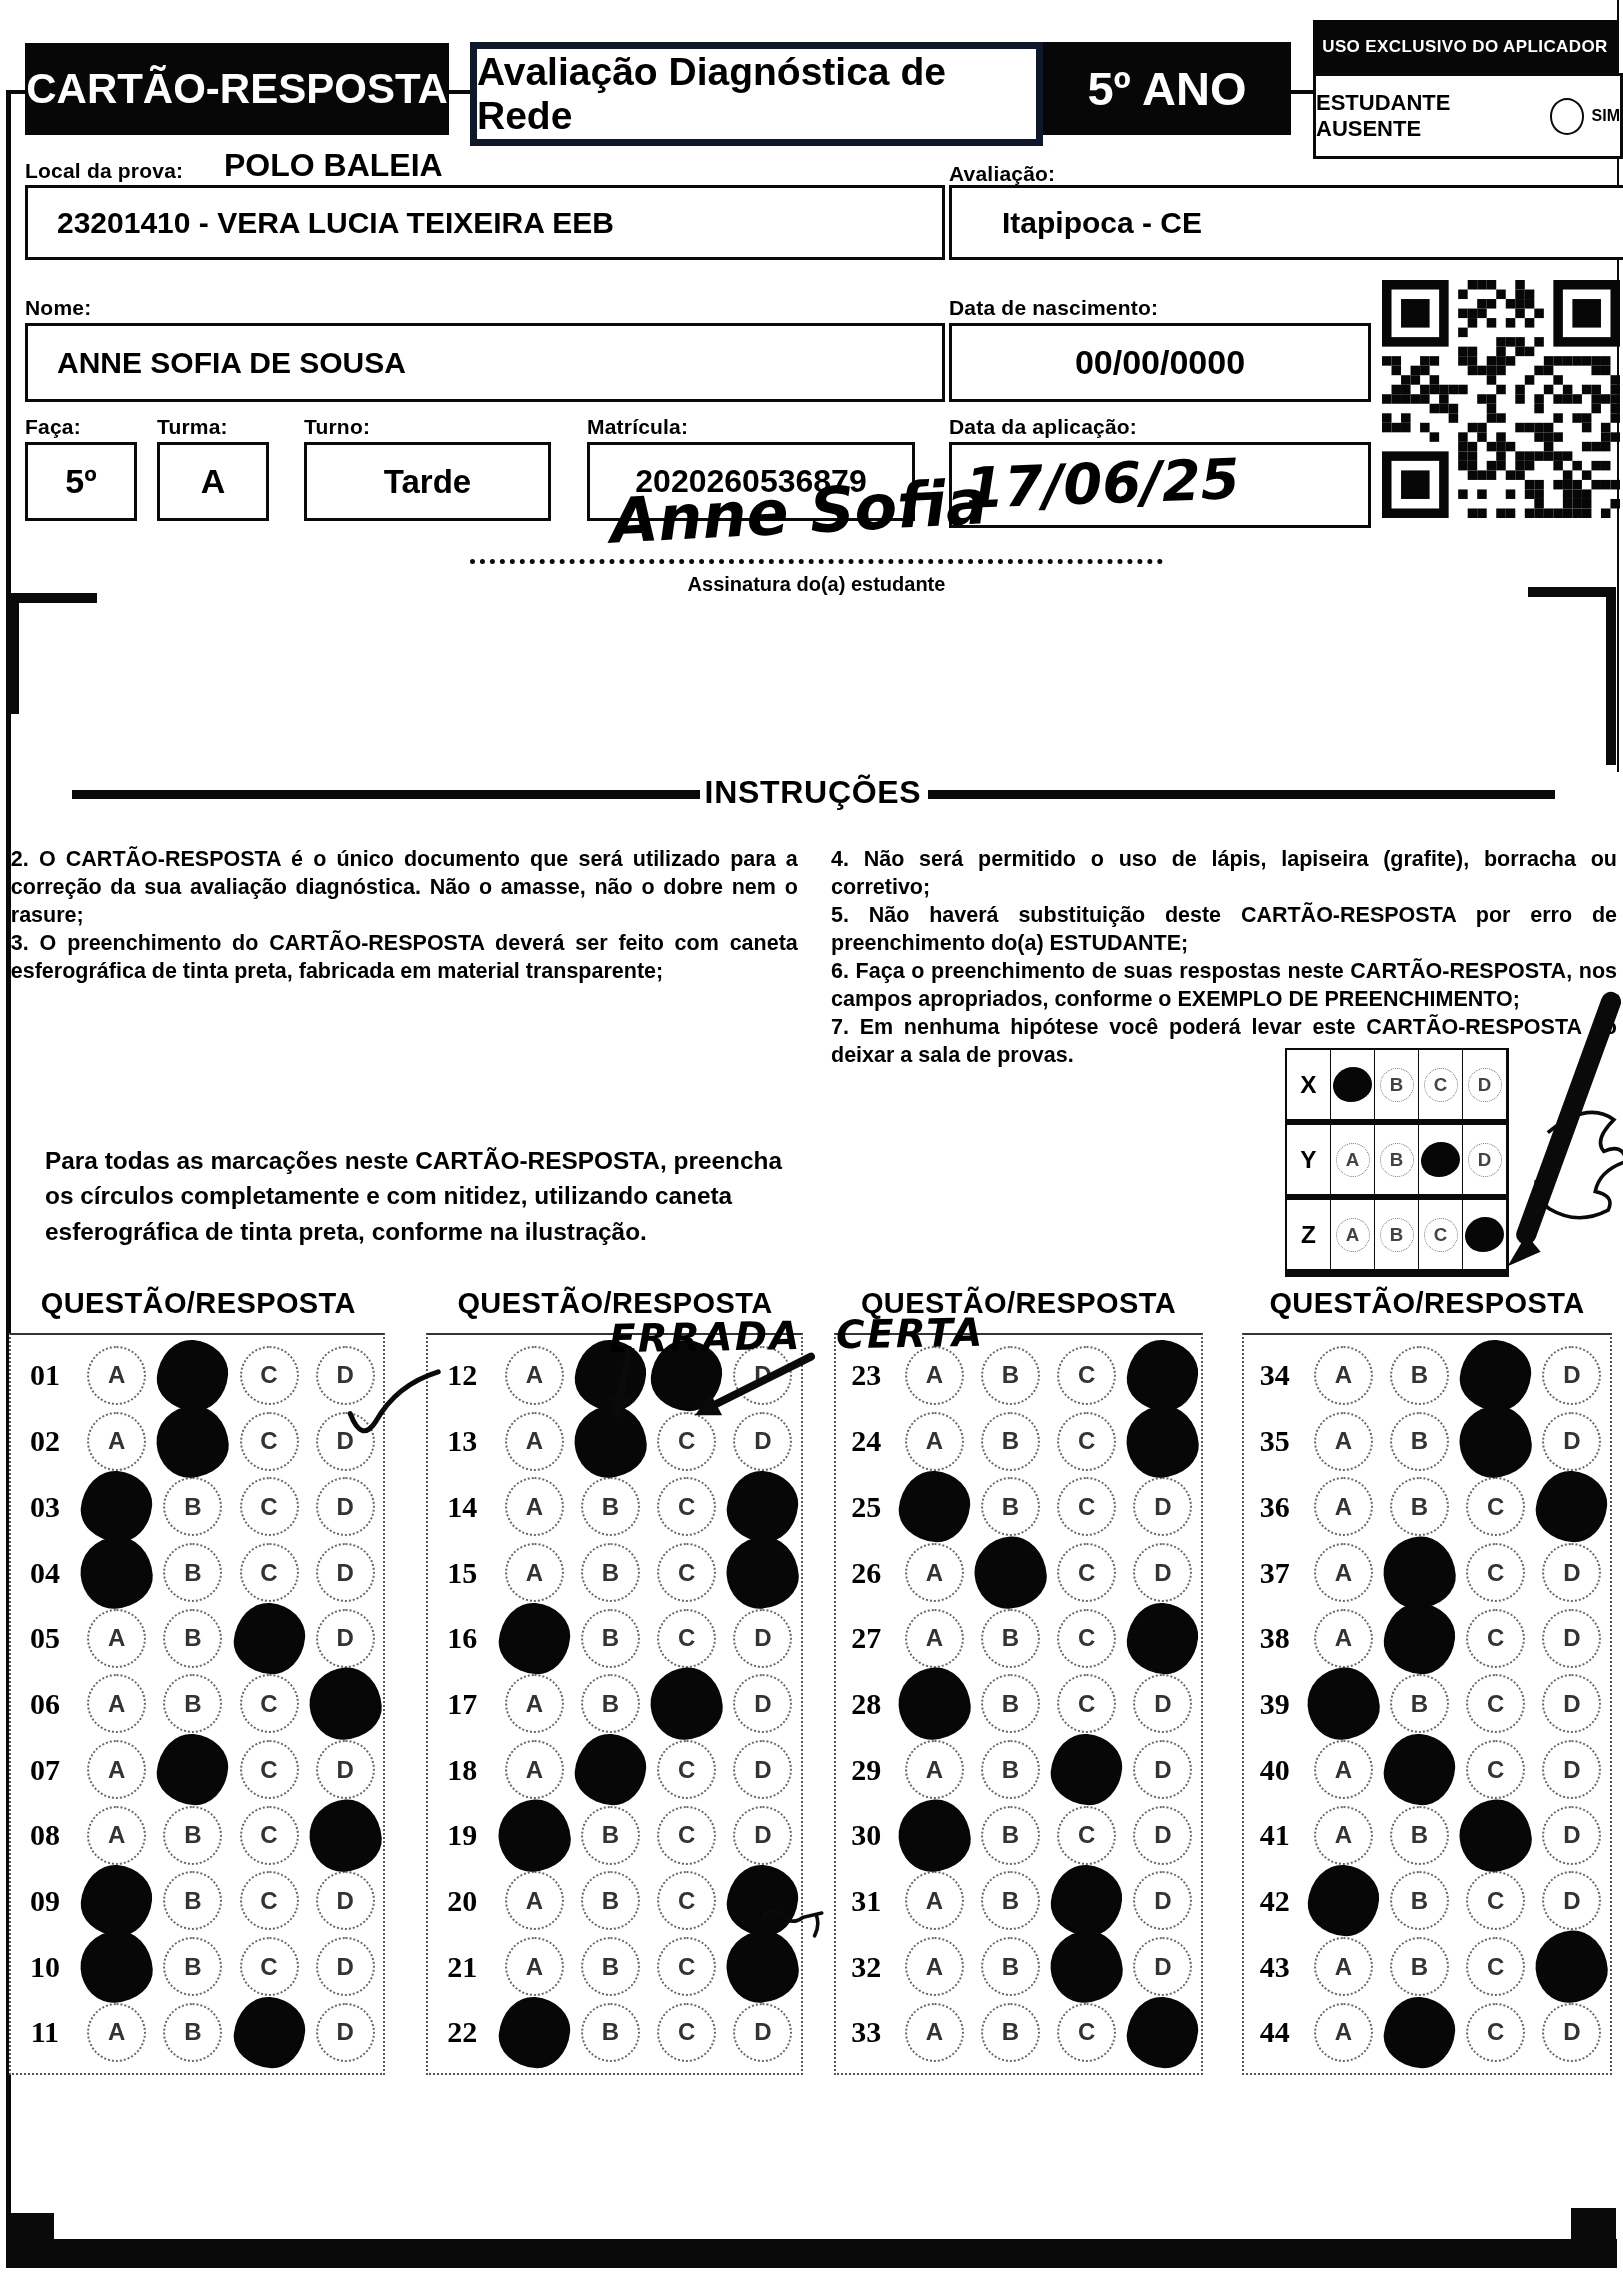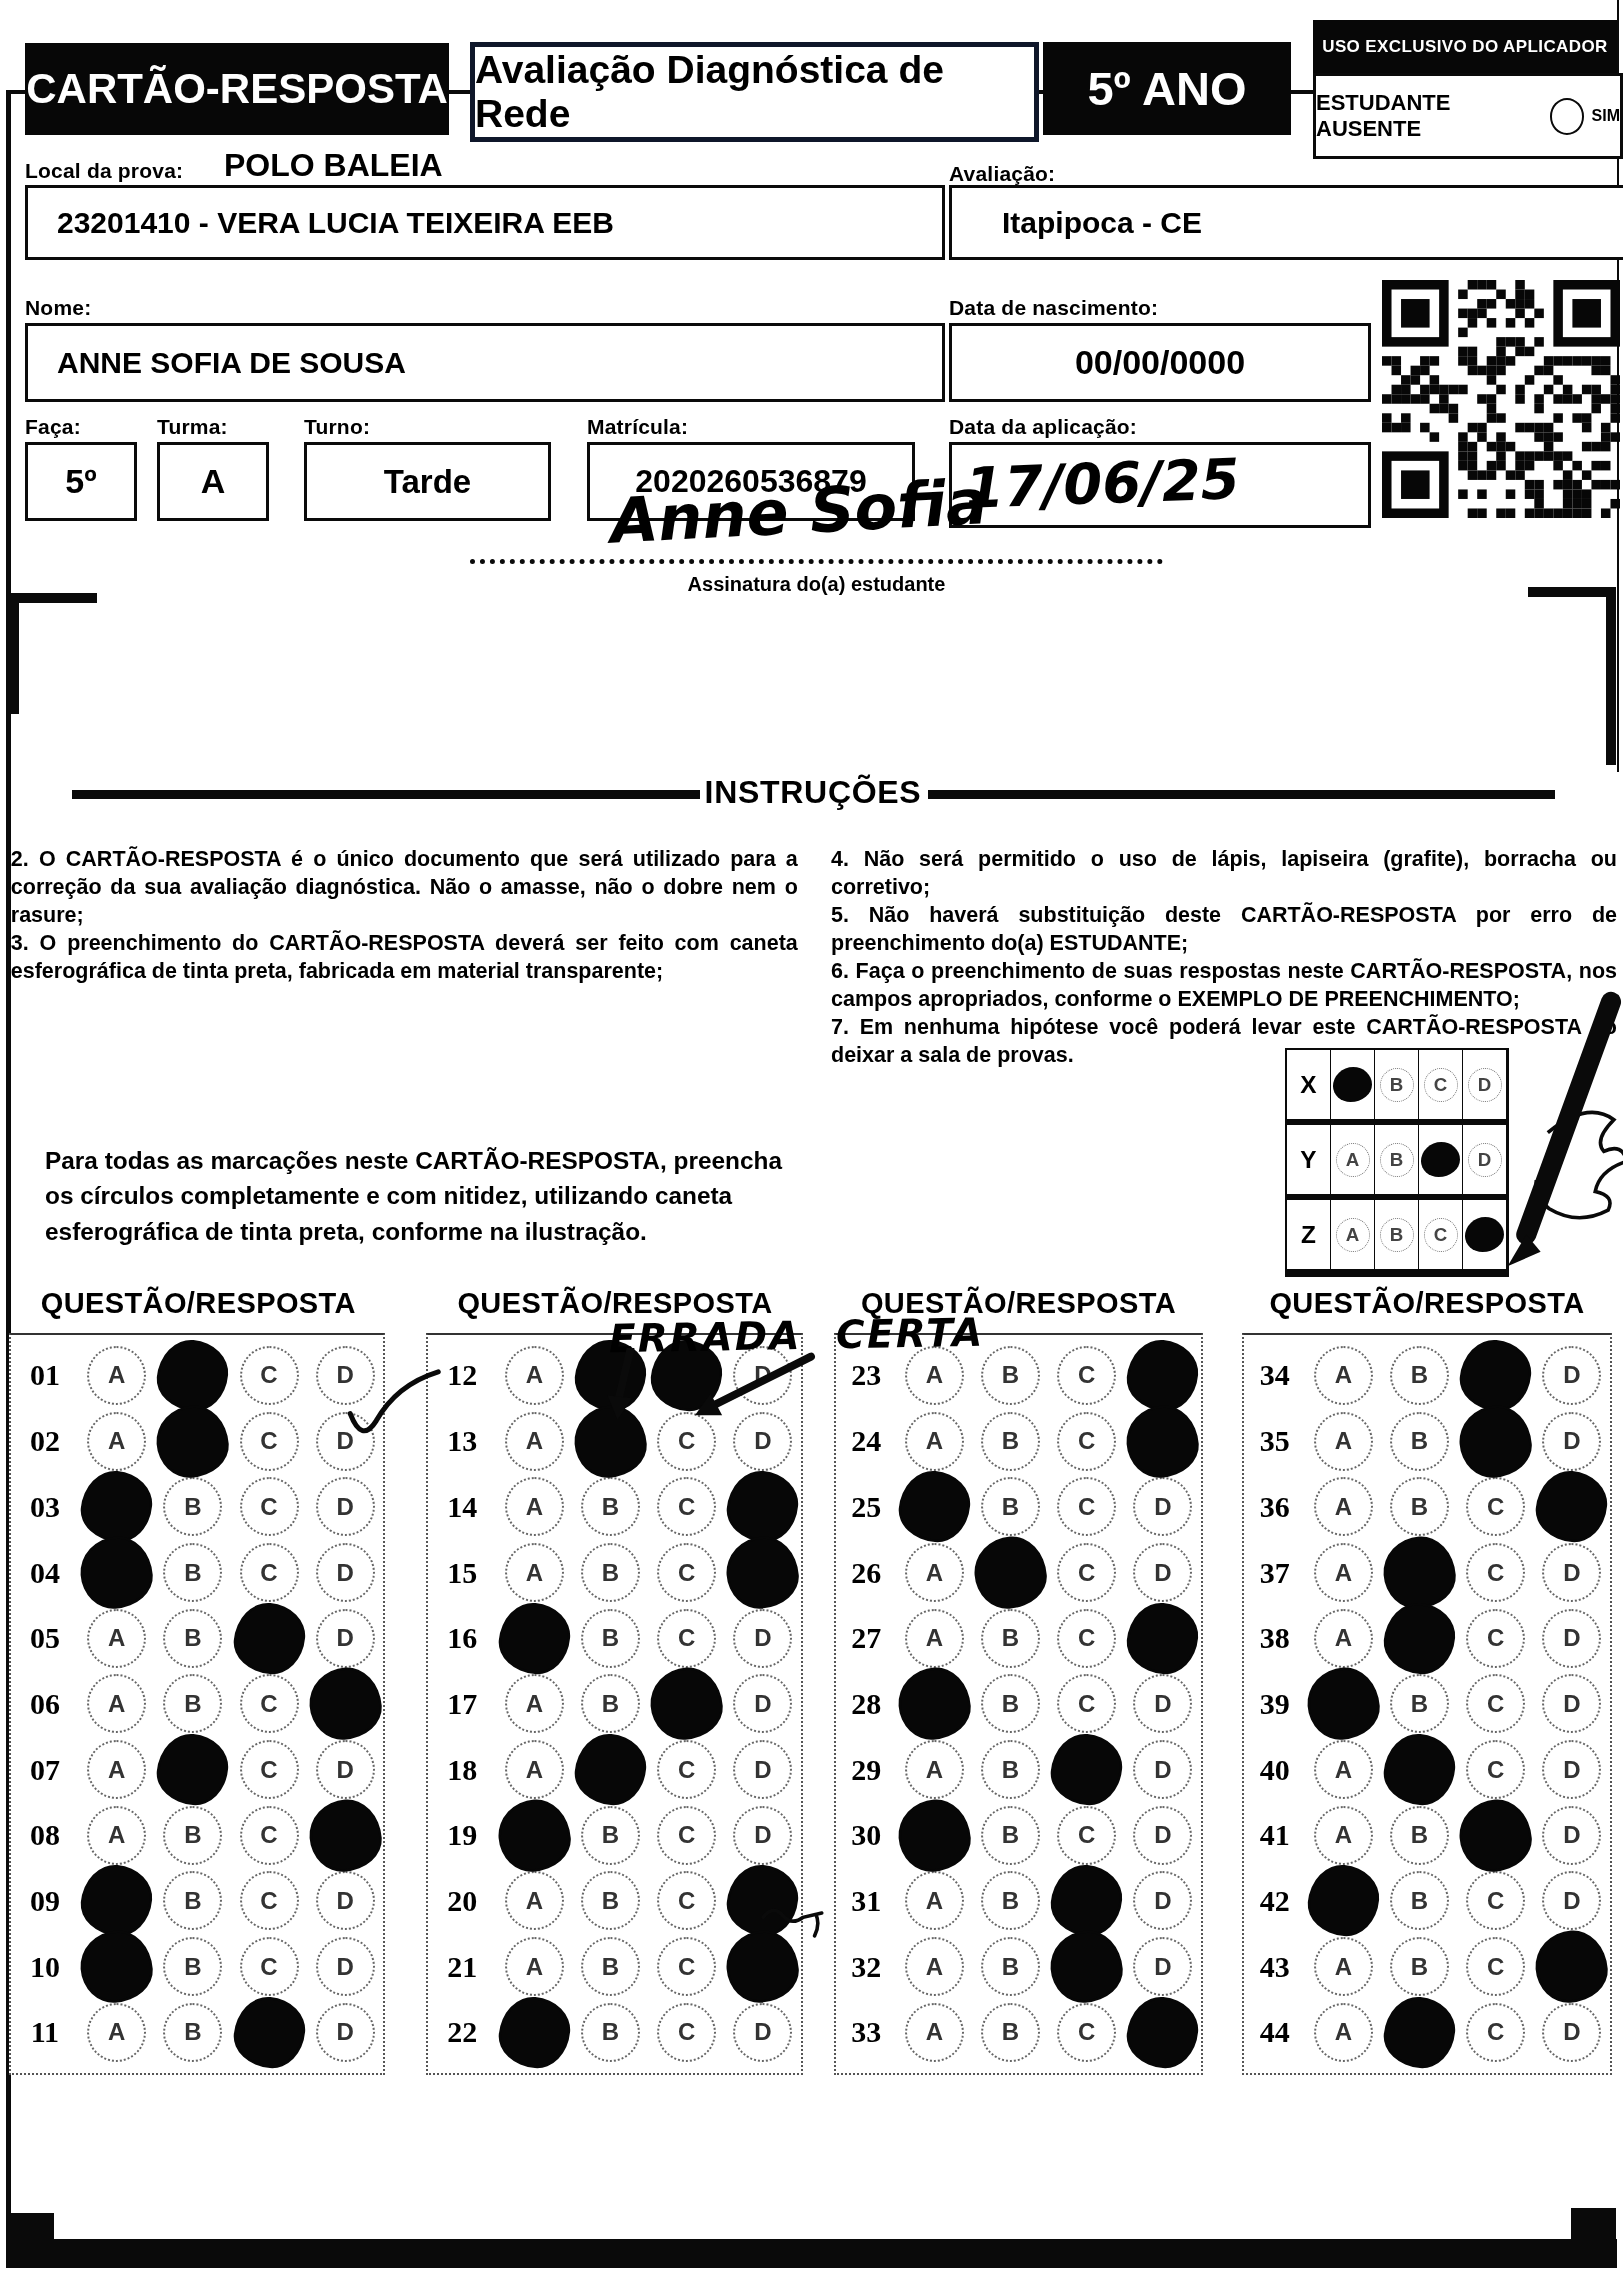--- a/index.html
+++ b/index.html
@@ -9,21 +9,21 @@
   .bold{font-weight:bold;}
   .bw{background:#070707;color:#fff;}
   .box{border:3.6px solid #0a0a0a;background:#fff;}
   .lab{font-size:21px;font-weight:bold;letter-spacing:0.2px;}
   .val{font-size:30px;font-weight:bold;}
   .center{display:flex;align-items:center;justify-content:center;}
   .hand{font-style:italic;font-weight:bold;font-family:"DejaVu Sans",sans-serif;}
 
   
   .hdr-title{left:25px;top:43px;width:424px;height:92px;font-size:42px;}
-  .hdr-exam{left:470px;top:42px;width:559px;height:90px;border:5px solid #0f172a;background:#fff;font-size:39px;font-weight:bold;}
+  .hdr-exam{left:470px;top:42px;width:559px;height:90px;border:7px solid #0f172a;background:#fff;font-size:39px;font-weight:bold;}
   .hdr-grade{left:1043px;top:42px;width:248px;height:93px;font-size:47px;}
   .uso-bar{left:1313px;top:20px;width:304px;height:53px;font-size:17px;letter-spacing:0.4px;}
   .absent-box{left:1313px;top:73px;width:304px;height:80px;border:3.6px solid #0a0a0a;background:#fff;}
   .absent-inner{display:flex;align-items:center;justify-content:center;gap:7.2px;height:100%;}
   .absent-circle{width:33px;height:33px;border:2.9px solid #0a0a0a;border-radius:50%;}
 
   
   .frame-left{left:5.7px;top:90px;width:5px;height:2151px;background:#0a0a0a;}
   .frame-top{left:5.7px;top:90px;width:1610px;height:3.6px;background:#0a0a0a;}
   .scan-line{left:1617px;top:0;width:2.2px;height:772px;background:#0a0a0a;}

